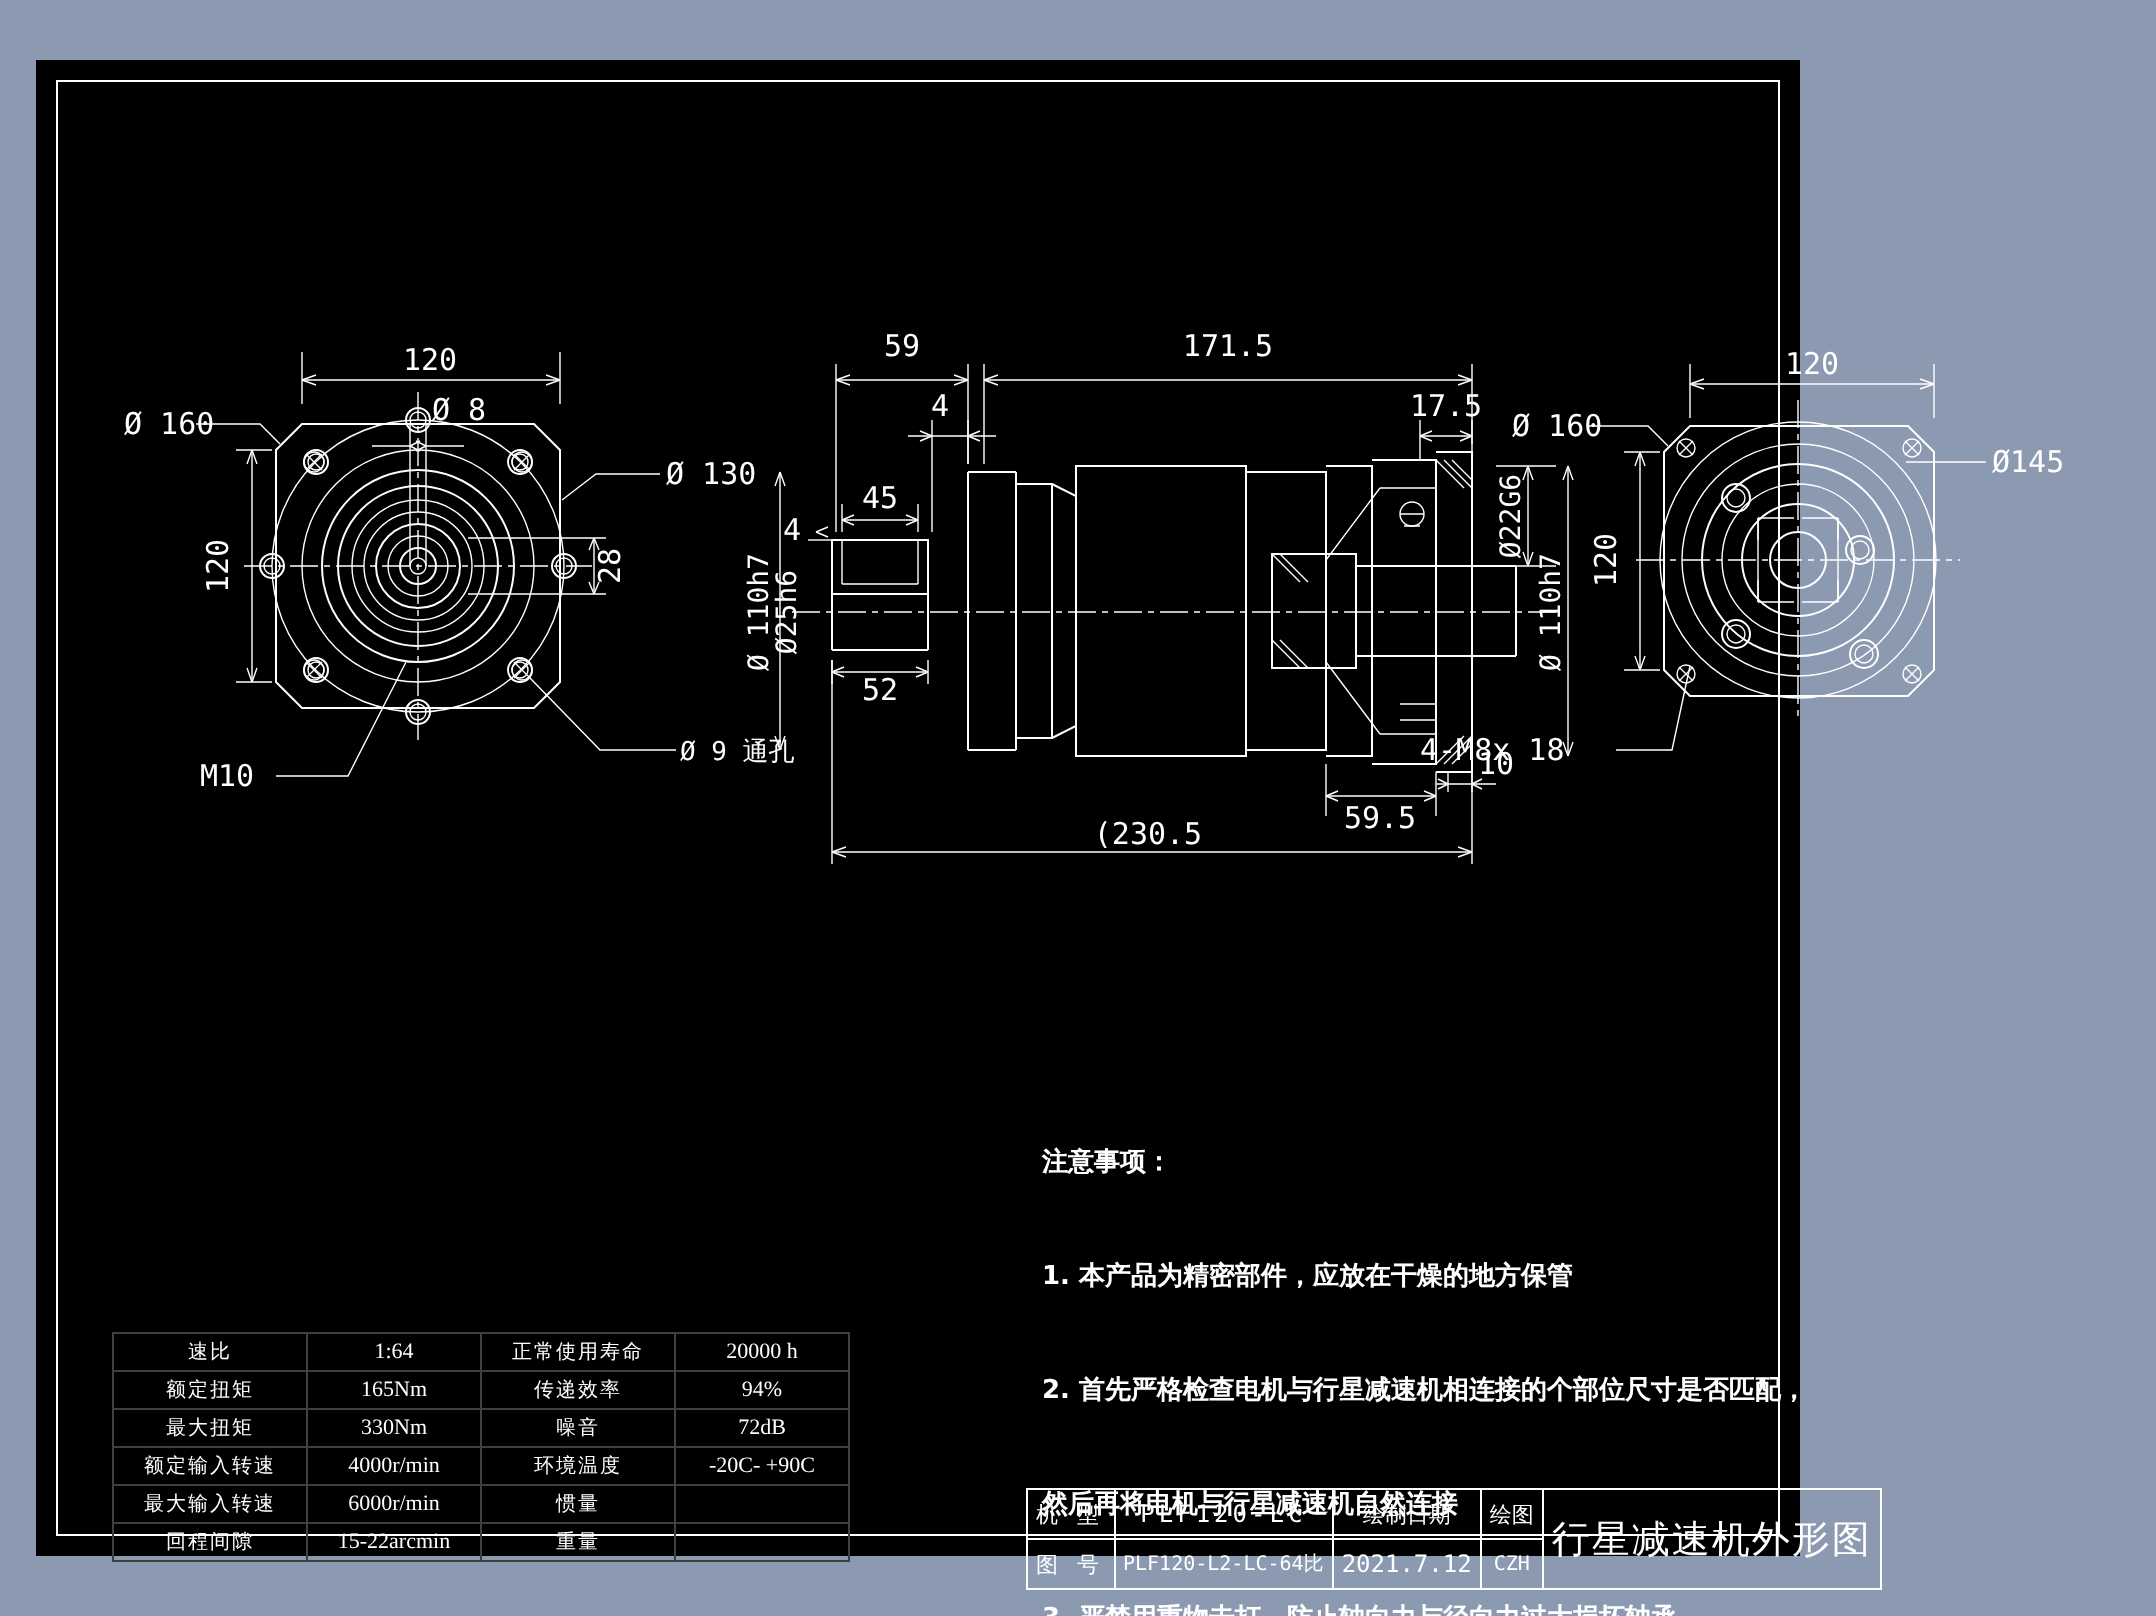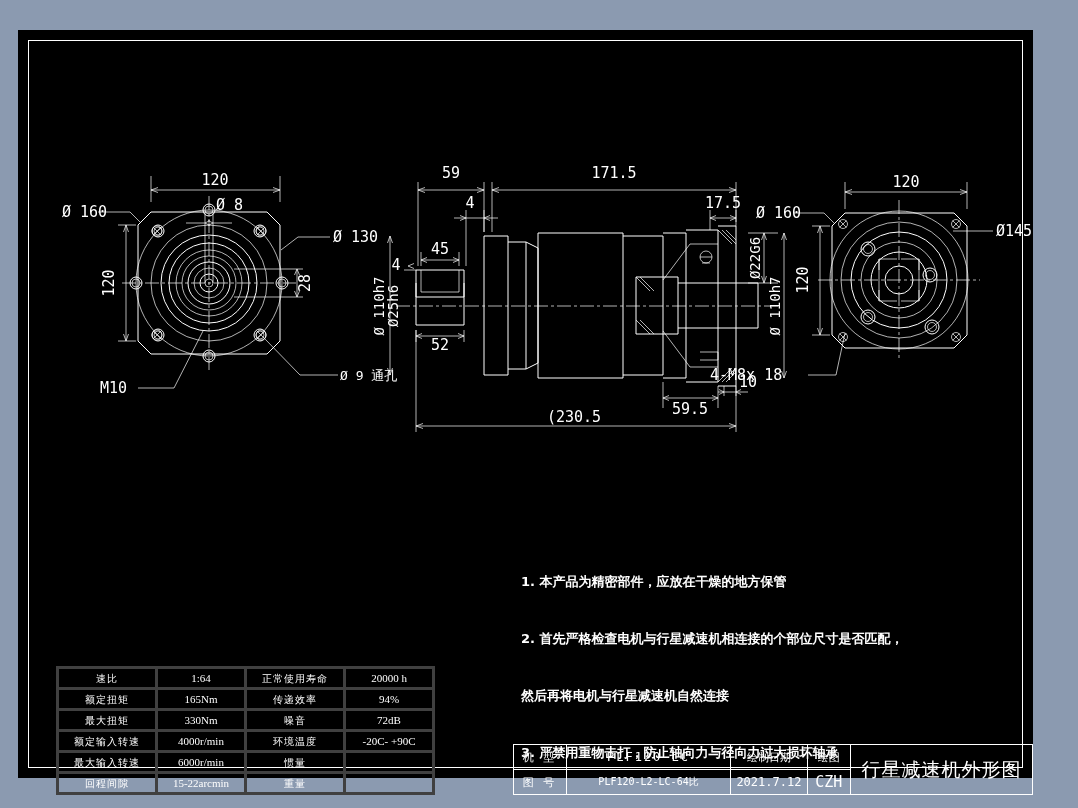--- a/index.html
+++ b/index.html
@@ -3,42 +3,42 @@
 <meta charset="utf-8">
 <style>
   html,body{margin:0;padding:0;}
   body{
     width:1078px;height:808px;
     background:#8b9ab0;
     font-family:"DejaVu Sans","Liberation Sans",sans-serif;
     overflow:hidden;
   }
   #sheet{
-    position:absolute;left:18px;top:30px;width:1015px;height:748px;
+    position:absolute;left:18px;top:30px;width:882px;height:748px;
     background:#000;
   }
   #inner-border{
     position:absolute;left:10px;top:10px;right:10px;bottom:10px;
     border:1.5px solid #ffffff;
     box-sizing:border-box;
   }
   .cad{position:absolute;left:0;top:0;width:1042px;height:748px;}
   .cad text{fill:#ffffff;font-family:"DejaVu Sans Mono","Liberation Mono",monospace;}
   .cn{font-family:"DejaVu Sans","Liberation Sans",sans-serif;fill:#ffffff;}
   .ln{stroke:#ffffff;stroke-width:1;fill:none;}
   .ln-thin{stroke:#ffffff;stroke-width:0.7;fill:none;}
   .ctr{stroke:#ffffff;stroke-width:0.7;fill:none;stroke-dasharray:14 3 3 3;}
   .dim{stroke:#ffffff;stroke-width:0.7;fill:none;}
   
   #spec-table{
     position:absolute;left:38px;top:636px;
     border-collapse:collapse;
   }
   #spec-table td{
-    border:3px solid #404040;
+    border:1px solid #404040;
     color:#ffffff;
     height:18px;
     text-align:center;
     vertical-align:middle;
     padding:0 2px;
     font-size:10px;
     line-height:11px;
     white-space:nowrap;
   }
   #spec-table td.lbl{width:92px;font-family:"DejaVu Sans","Liberation Sans",sans-serif;letter-spacing:1px;}
@@ -57,21 +57,21 @@
     vertical-align:middle;
     padding:0 4px;
     white-space:nowrap;
   }
   .tb-lbl{width:46px;font-size:11px;letter-spacing:3px;}
   .tb-model{width:168px;font-family:"DejaVu Sans Mono","Liberation Mono",monospace;font-size:12px;letter-spacing:2px;}
   .tb-dwgno{width:168px;font-family:"DejaVu Sans Mono","Liberation Mono",monospace;font-size:10px;letter-spacing:0px;}
   .tb-date-lbl{width:68px;font-size:11px;}
   .tb-date{width:68px;font-family:"DejaVu Sans Mono","Liberation Mono",monospace;font-size:12px;}
   .tb-by-lbl{width:36px;font-size:11px;}
-  .tb-by{width:36px;font-family:"DejaVu Sans Mono","Liberation Mono",monospace;font-size:15px;}
+  .tb-by{width:36px;font-family:"DejaVu Sans Mono","Liberation Mono",monospace;font-size:10px;}
   .tb-title{width:176px;font-size:19px;font-weight:normal;letter-spacing:1px;border:1px solid #fff;}
   
   #notes{
     position:absolute;left:503px;top:504px;
     color:#ffffff;font-size:13px;line-height:19px;font-weight:bold;
     white-space:pre;
   }
 </style>
 </head>
 <body>
@@ -324,20 +324,21 @@
     <text x="556" y="392" text-anchor="middle" font-size="15">(230.5</text>
 
     <text x="888" y="157" text-anchor="middle" font-size="15">120</text>
     <text x="738" y="188" font-size="15">Ø 160</text>
     <text x="978" y="206" font-size="15">Ø145</text>
     <text x="790" y="250" font-size="15" text-anchor="middle" transform="rotate(-90 790 250)">120</text>
     <text x="692" y="350" font-size="15">4-M8x 18</text>
   </svg>
 
   <div id="notes">
+    <div>注意事项：</div>
     <div>1. 本产品为精密部件，应放在干燥的地方保管</div>
     <div>2. 首先严格检查电机与行星减速机相连接的个部位尺寸是否匹配，</div>
     <div>然后再将电机与行星减速机自然连接</div>
     <div>3. 严禁用重物击打，防止轴向力与径向力过大损坏轴承</div>
     
   </div>
 
   <table id="spec-table">
     <tbody>
       <tr>

